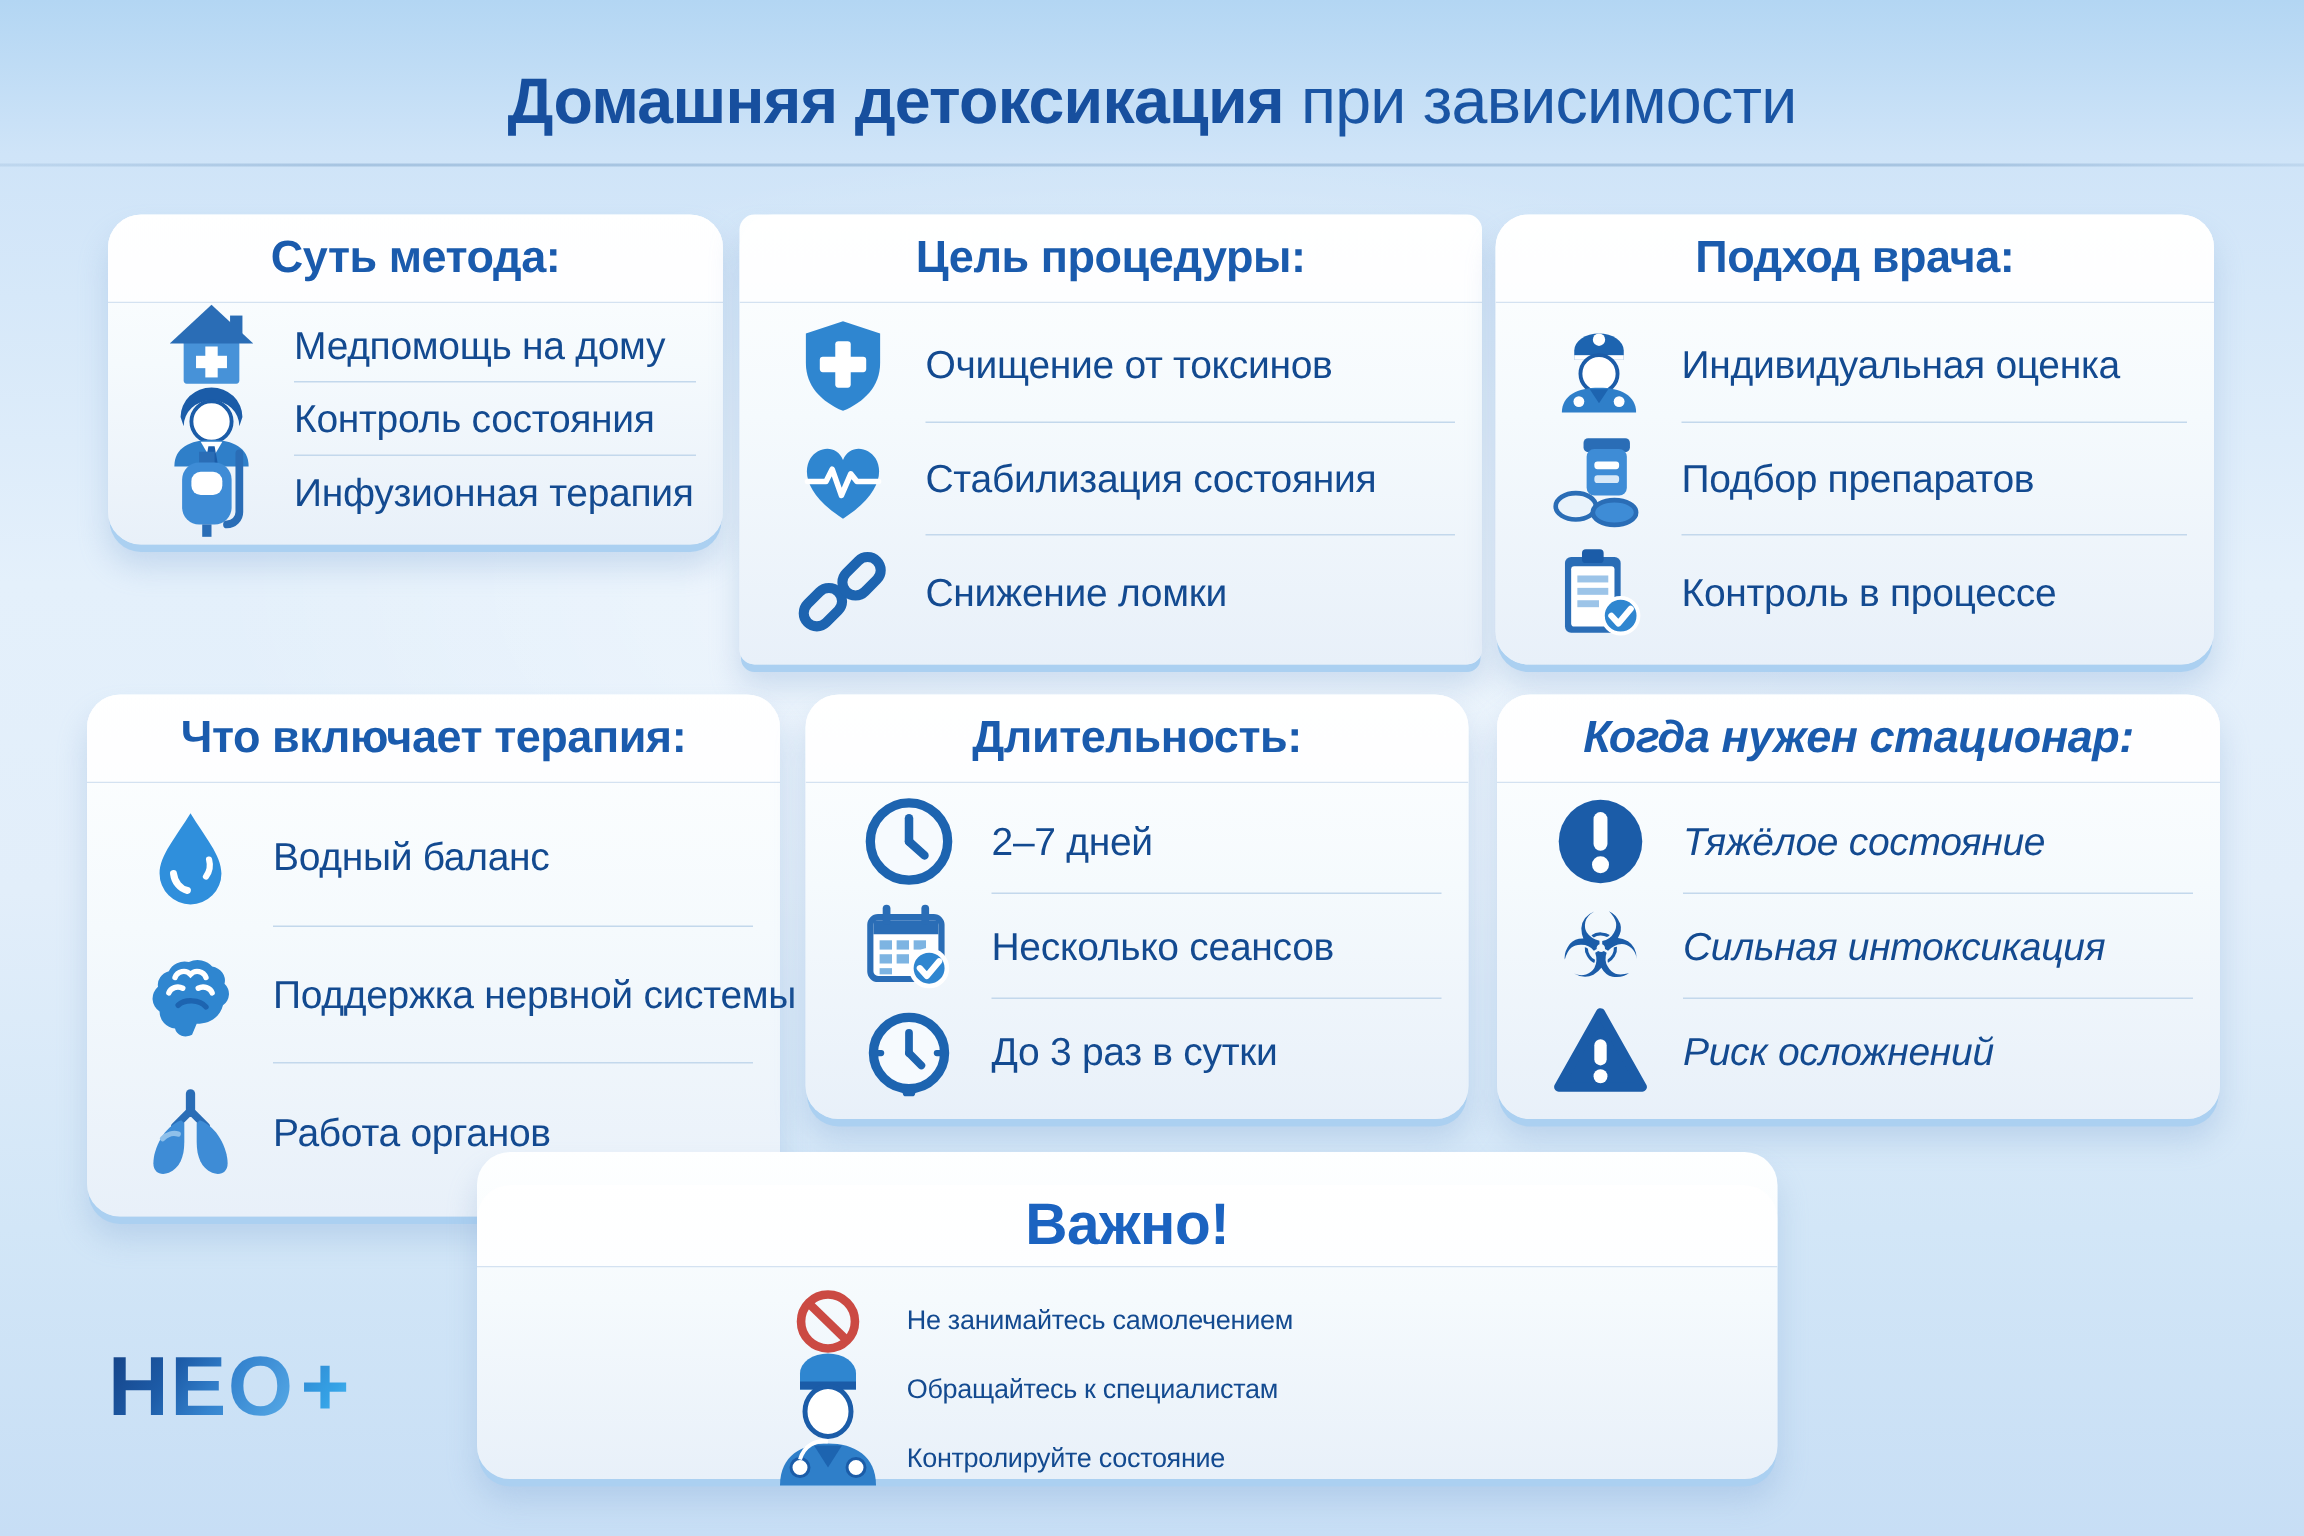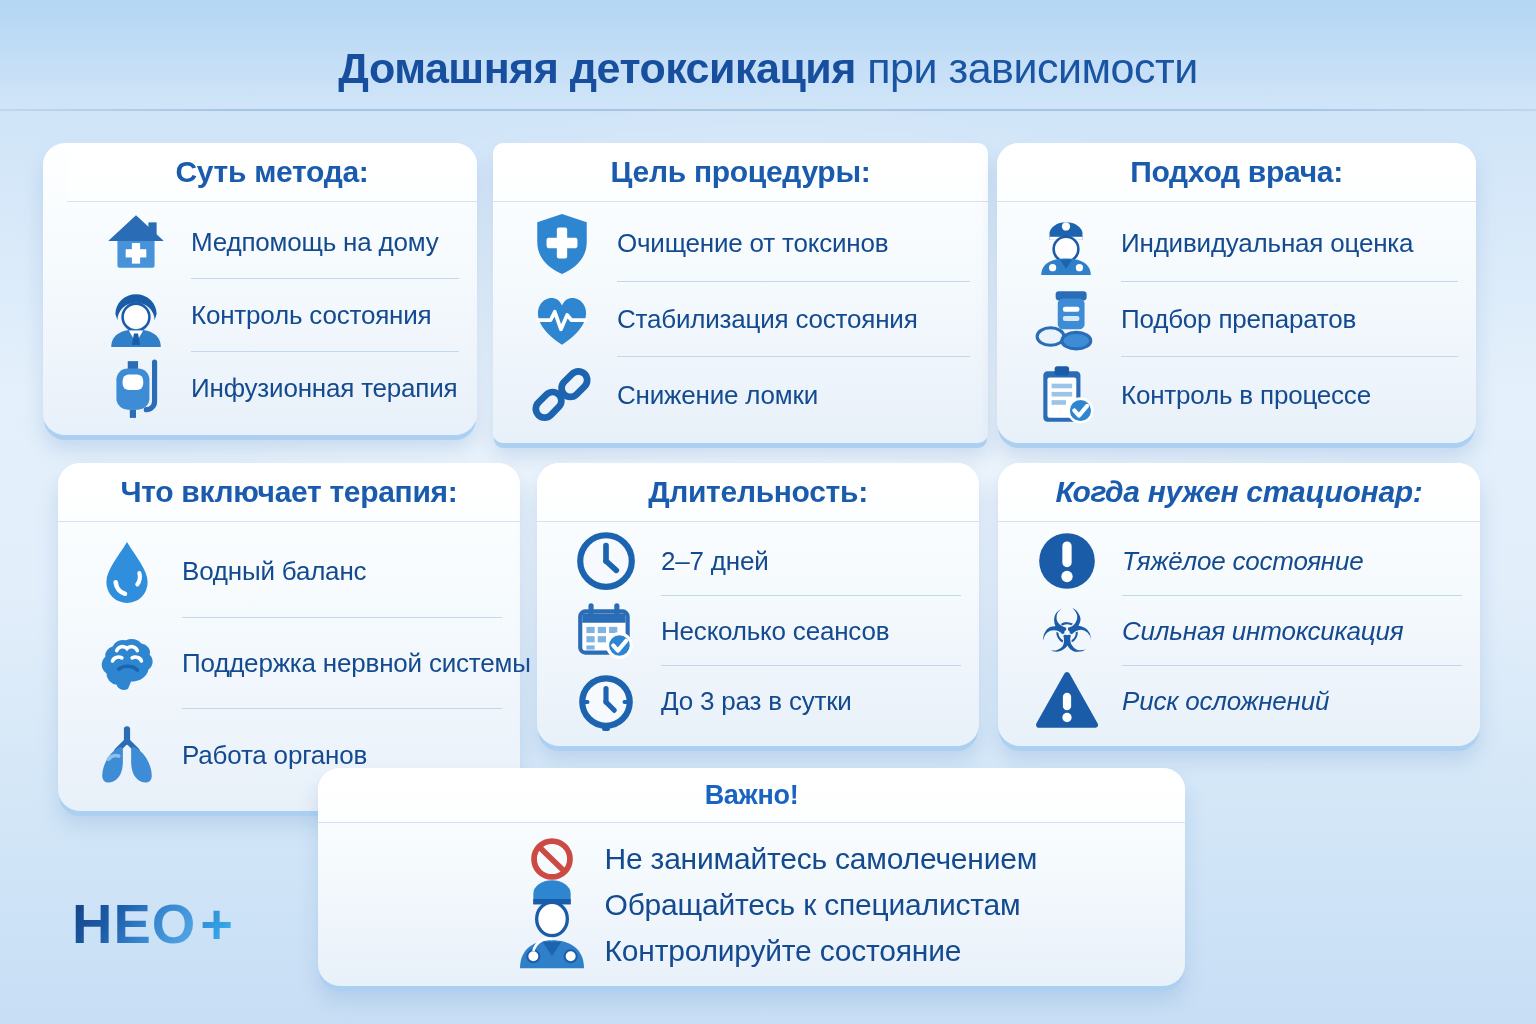--- a/index.html
+++ b/index.html
@@ -32,57 +32,57 @@
     box-shadow:0 6px 0 -1px #abd0f1, 0 14px 20px rgba(130,168,212,.33);
   }
   .card-header{
     height:58px;display:flex;align-items:center;justify-content:center;
     background:linear-gradient(180deg,#ffffff,#fdfeff);
     border-radius:22px 22px 0 0;
     border-bottom:1px solid rgba(176,202,230,.55);
     font-weight:bold;font-size:30px;color:#1a5bad;letter-spacing:-.3px;
   }
   .card-body{
-    display:flex;flex-direction:column;justify-content:flex-end;
+    display:flex;flex-direction:column;justify-content:flex-start;
     height:calc(100% - 59px);
     padding:4px 14px 10px 36px;box-sizing:border-box;
   }
   .item{display:flex;align-items:center;gap:22px;position:relative;flex:1;min-height:0;}
   .item:not(:last-child)::after{
     content:'';position:absolute;left:88px;right:4px;bottom:0;height:1px;
     background:#c3d8ec;
   }
   .icon{width:66px;height:66px;flex:0 0 66px;display:flex;align-items:center;justify-content:center;}
   .icon svg{width:100%;height:100%;display:block;}
   .glyph{
     font-family:"DejaVu Sans", sans-serif;font-size:60px;line-height:1;
     color:#1b5ca8;font-weight:bold;
   }
   .label{font-size:26px;color:#134a90;letter-spacing:-.2px;white-space:nowrap;}
   
-  .c1{left:43px;  top:143px; width:410px; height:292px;padding-left:24px;}
+  .c1{left:72px;  top:143px; width:410px; height:220px;}
   .c2{left:493px; top:143px; width:495px; height:300px;border-radius:10px;}
   .c3{left:997px; top:143px; width:479px; height:300px;}
   .c4{left:58px;  top:463px; width:462px; height:348px;}
   .c5{left:537px; top:463px; width:442px; height:283px;}
   .c6{left:998px; top:463px; width:482px; height:283px;font-style:italic;}
   .c7{left:318px; top:768px; width:867px; height:218px;}
   
-  .c7 .card-header{height:54px;font-size:27px;color:#1b63c0;}
+  .c7 .card-header{height:54px;font-size:39px;color:#1b63c0;margin-top:22px;}
   .imp-body{
     position:relative;height:calc(100% - 55px);
     display:flex;flex-direction:column;justify-content:center;
     width:470px;margin:0 auto;padding-left:0;
   }
   .imp-row{display:flex;align-items:center;gap:18px;height:46px;}
   .imp-ic{width:70px;flex:0 0 70px;height:46px;display:flex;align-items:center;justify-content:center;}
   .imp-ic svg{width:46px;height:46px;display:block;}
   .surgeon-abs{position:absolute;left:-8px;top:52px;width:86px;height:96px;}
   .surgeon-abs svg{width:100%;height:100%;display:block;}
-  .imp-row .label{font-size:30px;}
+  .imp-row .label{font-size:18px;}
   
   .logo{position:absolute;left:72px;top:896px;font-size:56px;font-weight:bold;line-height:1;letter-spacing:1px;}
   .logo-neo{color:#2466b3;}
   .logo-plus{color:#2e9be0;margin-left:4px;}
   @supports (-webkit-background-clip:text){
     .logo-neo{
       background:linear-gradient(125deg,#143f82 0%,#1d5ca8 35%,#3584cf 60%,#5cb0ea 100%);
       -webkit-background-clip:text;background-clip:text;color:transparent;
     }
     .logo-plus{

